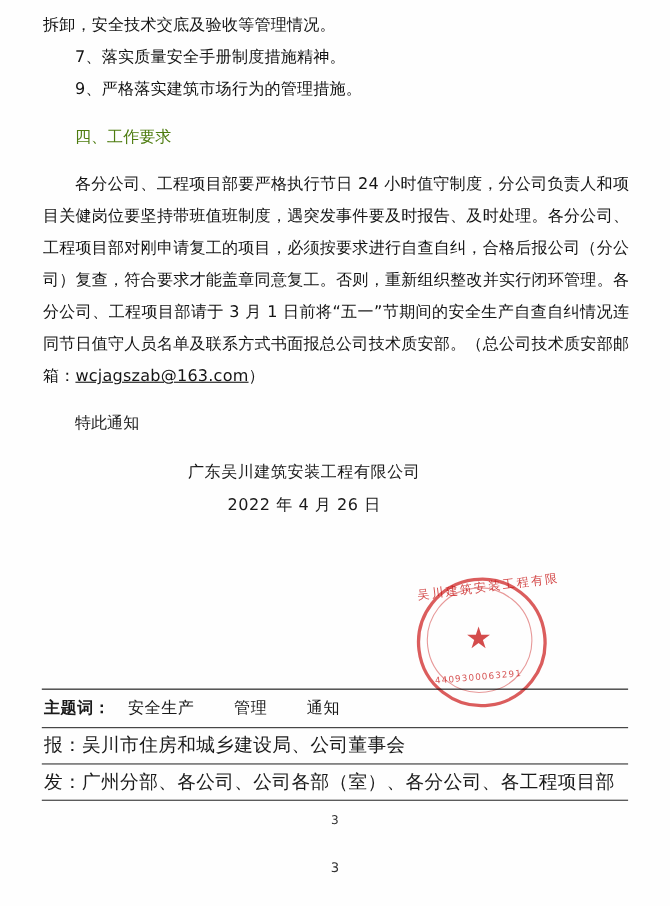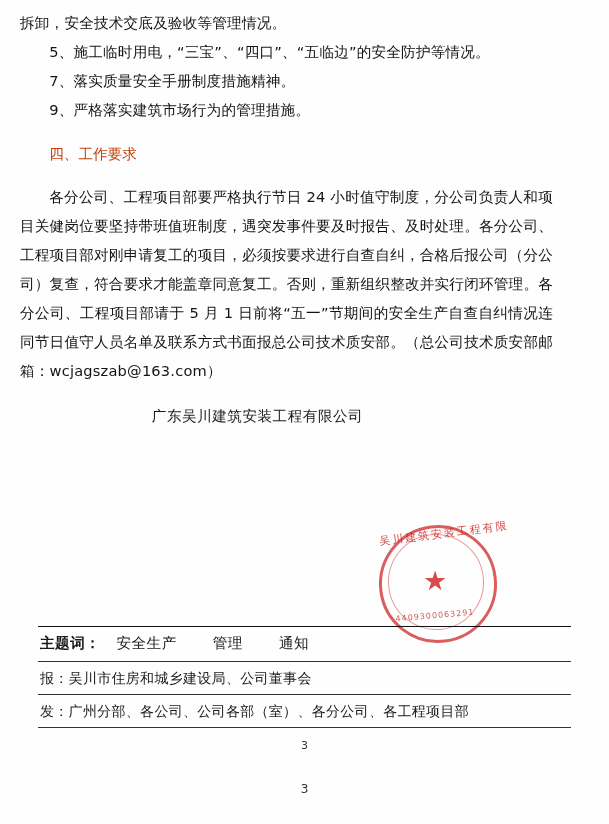--- a/index.html
+++ b/index.html
@@ -17,42 +17,43 @@
   }
   .page {
     position: relative;
     width: 609px;
     height: 824px;
     background: #fefefe;
     box-sizing: border-box;
   }
   .doc-body {
     position: absolute;
-    left: 20px;
+    left: 39px;
     top: 8px;
     width: 533px;
   }
   .para {
     font-size: 14.6px;
     line-height: 29px;
     text-align: justify;
     letter-spacing: 0.2px;
     color: #141414;
     margin: 0;
   }
   .indent {
     text-indent: 2em;
   }
   .section-head {
     text-indent: 2em;
     font-size: 14.6px;
     line-height: 29px;
-    color: #c2410c;
+    color: #4d7c0f;
   }
   .email-link {
+    text-decoration: underline;
   }
   .notice-line {
     text-indent: 2em;
     font-size: 14.6px;
     line-height: 29px;
     margin-top: 14px;
   }
   .signature-block {
     margin-top: 16px;
     text-align: center;
@@ -145,21 +146,21 @@
     align-items: center;
     padding: 7px 2px 8px 2px;
     font-size: 14.6px;
     font-weight: bold;
     letter-spacing: 0.5px;
   }
   .kw-label { margin-right: 16px; }
   .kw-item { margin-right: 36px; font-weight: normal; }
   .dist-row {
     padding: 6px 2px 6px 2px;
-    font-size: 14px;
+    font-size: 17px;
     letter-spacing: 0.3px;
     line-height: 20px;
   }
   .page-num {
     position: absolute;
     left: 0;
     width: 609px;
     text-align: center;
     font-size: 11px;
     color: #333;
@@ -167,28 +168,29 @@
   .page-num.inner { top: 739px; }
   .page-num.outer { top: 782px; font-size: 12px; }
 </style>
 </head>
 <body>
 
 <div class="page">
 
   <div class="doc-body">
     <p class="para">拆卸，安全技术交底及验收等管理情况。</p>
-    <p class="para indent">5、施工临时用电，“三宝”、“四口”、“五临边”的安全防护等情况。</p>
     <p class="para indent">7、落实质量安全手册制度措施精神。</p>
     <p class="para indent">9、严格落实建筑市场行为的管理措施。</p>
     <p class="section-head">四、工作要求</p>
-    <p class="para indent"><span>各分公司、工程项目部要严格执行节日 24 小时值守制度，分公司负责人和项目关健岗位要坚持带班值班制度，遇突发事件要及时报告、及时处理。各分公司、工程项目部对刚申请复工的项目，必须按要求进行自查自纠，合格后报公司（分公司）复查，符合要求才能盖章同意复工。否则，重新组织整改并实行闭环管理。各分公司、工程项目部请于 5 月 1 日前将“五一”节期间的安全生产自查自纠情况连同节日值守人员名单及联系方式书面报总公司技术质安部。（总公司技术质安部邮箱：</span><span class="email-link">wcjagszab@163.com</span><span>）</span></p>
+    <p class="para indent"><span>各分公司、工程项目部要严格执行节日 24 小时值守制度，分公司负责人和项目关健岗位要坚持带班值班制度，遇突发事件要及时报告、及时处理。各分公司、工程项目部对刚申请复工的项目，必须按要求进行自查自纠，合格后报公司（分公司）复查，符合要求才能盖章同意复工。否则，重新组织整改并实行闭环管理。各分公司、工程项目部请于 3 月 1 日前将“五一”节期间的安全生产自查自纠情况连同节日值守人员名单及联系方式书面报总公司技术质安部。（总公司技术质安部邮箱：</span><span class="email-link">wcjagszab@163.com</span><span>）</span></p>
+    <p class="notice-line">特此通知</p>
 
     <div class="signature-block">
       <div class="sig-name">广东吴川建筑安装工程有限公司</div>
+      <div class="sig-date">2022 年 4 月 26 日</div>
     </div>
   </div>
 
   <div class="seal">
     <div class="seal-ring"></div>
     <div class="seal-ring inner"></div>
     <div class="seal-text-top">吴川建筑安装工程有限</div>
     <div class="seal-star">★</div>
     <div class="seal-text-bottom">4409300063291</div>
   </div>

